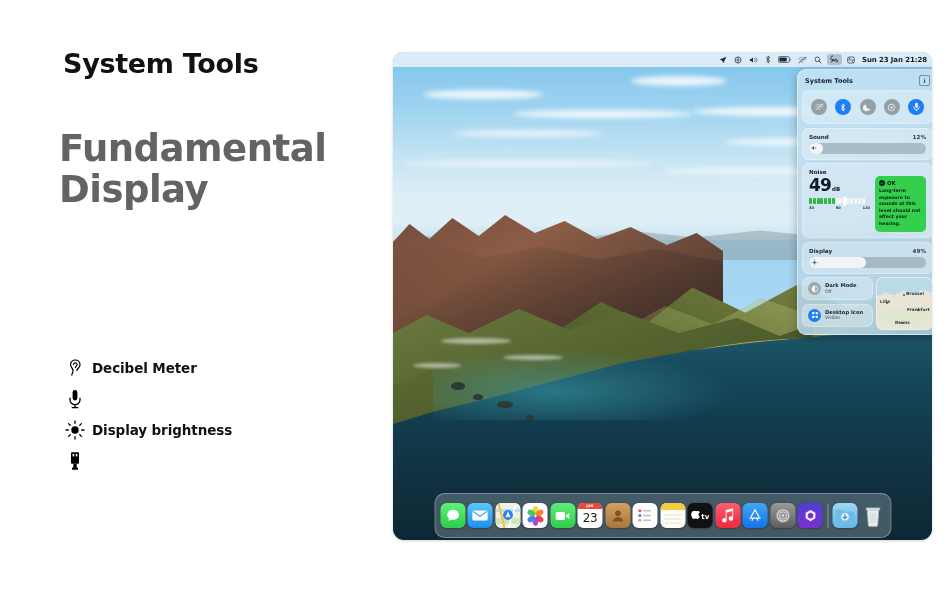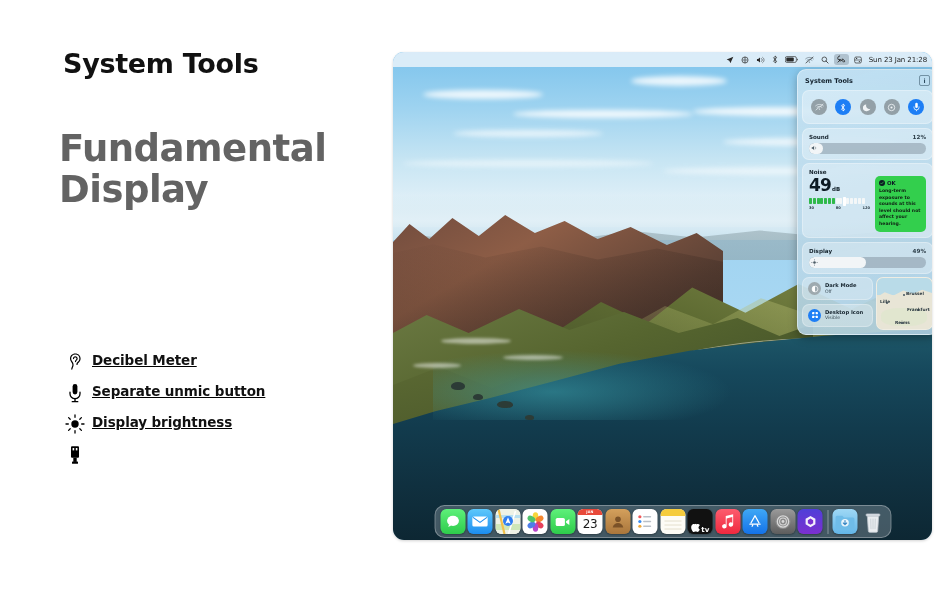--- a/index.html
+++ b/index.html
@@ -8,21 +8,21 @@
     font-family:"DejaVu Sans","Liberation Sans",sans-serif;
     position:relative;
   }
   
   .left-panel{position:absolute;left:0;top:0;width:393px;height:594px;background:#fff;}
   .kicker{position:absolute;left:63px;top:48px;font-size:27px;font-weight:bold;color:#111;letter-spacing:-0.3px;}
   .headline{position:absolute;left:59px;top:128px;width:330px;font-size:37px;font-weight:bold;color:#636363;line-height:1.12;letter-spacing:-0.5px;}
   .subhead{position:absolute;left:59px;top:234px;width:330px;font-size:19.5px;font-weight:bold;color:#111;line-height:1.58;letter-spacing:-0.2px;}
 
   .feature-list{position:absolute;left:58px;top:352px;width:330px;}
-  .feature-row{display:flex;align-items:flex-start;height:31px;margin-bottom:0px;text-decoration:underline;}
+  .feature-row{display:flex;align-items:center;height:31px;margin-bottom:0px;}
   .feature-icon{width:34px;min-width:34px;display:flex;align-items:center;justify-content:center;color:#000;}
   .feature-label{font-size:13.5px;font-weight:bold;color:#111;letter-spacing:-0.1px;}
 
   
   .desktop{
     position:absolute;left:393px;top:52px;width:539px;height:488px;
     border-radius:11px;overflow:hidden;
     background:linear-gradient(#8ecbef,#bfe2f5);
     box-shadow:0 1px 3px rgba(0,0,0,.18);
   }
@@ -82,21 +82,21 @@
   .r4{left:132px;bottom:120px;width:9px;height:5px;}
   
   .road{position:absolute;left:210px;top:288px;width:320px;height:80px;
     border-top:1.6px solid rgba(225,220,205,.55);border-radius:60% 0 0 0;transform:rotate(-3deg);}
 
   
   .menubar{position:absolute;left:0;top:0;right:0;height:15px;background:rgba(226,239,248,.92);
     display:flex;align-items:center;justify-content:flex-end;padding-right:5px;gap:7px;}
   .mb-icon{color:#2a2a2a;display:flex;align-items:center;}
   .mb-icon.active{background:rgba(120,135,150,.42);border-radius:3px;padding:1px 3px;margin:0 -2px;}
-  .mb-clock{font-size:7px;color:#1a1a1a;letter-spacing:-0.1px;white-space:nowrap;font-weight:400;}
+  .mb-clock{font-size:7px;color:#1a1a1a;letter-spacing:-0.1px;white-space:nowrap;font-weight:700;}
 
   
   .panel{
     position:absolute;left:404px;top:17px;width:141px;
     background:linear-gradient(165deg,rgba(196,226,243,.93),rgba(176,208,226,.9));
     border-radius:9px;padding:4px;box-sizing:border-box;
     box-shadow:0 3px 10px rgba(0,0,0,.30);border:.5px solid rgba(255,255,255,.45);
   }
   .panel-head{display:flex;align-items:center;justify-content:space-between;padding:1px 3px 4px 3px;}
   .panel-title{font-size:6.5px;font-weight:bold;color:#13222e;}
@@ -148,21 +148,21 @@
     background:#e7e3d4;border:.5px solid rgba(255,255,255,.35);}
   .map-water{position:absolute;left:0;top:0;right:0;height:17px;background:#b9dbe8;}
   .map-land{position:absolute;left:0;top:10px;right:0;bottom:0;background:#e8e5d6;
     clip-path:polygon(0% 22%,14% 10%,30% 18%,48% 6%,66% 14%,82% 4%,100% 12%,100% 100%,0% 100%);}
   .map-green{position:absolute;left:4px;top:30px;width:46px;height:18px;background:#dfe6cd;border-radius:40%;opacity:.8;}
   .map-label{position:absolute;font-size:4.3px;color:#2d3a42;font-weight:bold;white-space:nowrap;}
   .map-dot{position:absolute;width:1.6px;height:1.6px;border-radius:50%;background:#55636b;}
 
   
   .dock{position:absolute;left:50%;transform:translateX(-50%);bottom:2px;
-    display:flex;align-items:flex-end;gap:2.5px;padding:3px 5px;
+    display:flex;align-items:flex-end;gap:2.5px;padding:9px 5px;
     background:rgba(140,155,165,.42);border-radius:10px;border:.5px solid rgba(255,255,255,.3);}
   .dock-icon{width:25px;height:25px;border-radius:6px;display:flex;align-items:center;justify-content:center;
     position:relative;overflow:hidden;box-shadow:0 .5px 1.5px rgba(0,0,0,.25);}
   .dock-sep{width:1px;height:24px;background:rgba(255,255,255,.38);margin:0 2px;}
   .cal-top{position:absolute;left:0;top:0;right:0;height:6px;background:#e8493a;color:#fff;font-size:3.4px;
     display:flex;align-items:center;justify-content:center;font-weight:bold;letter-spacing:.2px;}
   .cal-day{color:#1a1a1a;font-size:12px;font-weight:500;margin-top:5px;letter-spacing:-.5px;}
 </style>
 </head>
 <body>
@@ -187,21 +187,20 @@
 
     <div class="feature-row">
       <span class="feature-icon">
         <svg width="14" height="20" viewBox="0 0 14 20">
             <rect x="4.6" y="1" width="4.8" height="10.5" rx="2.4" fill="#000"></rect>
             <path d="M2 9.2v1.6c0 2.7 2.2 4.9 5 4.9s5-2.2 5-4.9V9.2" stroke="#000" stroke-width="1.3" fill="none" stroke-linecap="round"></path>
             <rect x="6.3" y="15.5" width="1.4" height="3.3" fill="#000"></rect>
             <rect x="3.6" y="18" width="6.8" height="1.3" rx=".6" fill="#000"></rect>
           </svg>
       </span>
-      <span class="feature-label">Separate unmic button</span>
     </div>
 
     <div class="feature-row">
       <span class="feature-icon">
         <svg width="20" height="20" viewBox="0 0 20 20">
             <circle cx="10" cy="10" r="3.7" fill="#000"></circle>
             <g stroke="#000" stroke-width="1.3" stroke-linecap="round">
               <line x1="10" y1="1" x2="10" y2="3.3"></line>
               <line x1="10" y1="16.7" x2="10" y2="19"></line>
               <line x1="1" y1="10" x2="3.3" y2="10"></line>
@@ -574,21 +573,21 @@
       <span style="position:absolute;left:0;top:0;right:0;height:7px;background:#f5cc3e;"></span>
       <svg width="25" height="25" viewBox="0 0 25 25" style="position:absolute;">
           <g stroke="#ddd8c4" stroke-width=".8">
             <line x1="4" y1="12" x2="21" y2="12"></line>
             <line x1="4" y1="16" x2="21" y2="16"></line>
             <line x1="4" y1="20" x2="21" y2="20"></line>
           </g>
         </svg>
     </span>
 
-    <span class="dock-icon" style="background:#111;align-items:flex-end;">
+    <span class="dock-icon" style="background:#111;">
       <svg width="20" height="11" viewBox="0 0 24 12">
           <path d="M6.1 1.6c.5-.6.8-1.4.7-2.2-.7 0-1.6.5-2.1 1.1-.5.5-.9 1.4-.7 2.2.8.1 1.6-.4 2.1-1.1z" fill="#fff" transform="translate(0,1)"></path>
           <path d="M9.2 7.7c0-2 1.6-3 1.7-3-1-1.4-2.4-1.6-2.9-1.6-1.3-.1-2.5.7-3.1.7s-1.6-.7-2.6-.7C1 3.1-.2 3.9-.8 5.3c-1.3 2.2-.3 5.5.9 7.3.6.9 1.3 1.8 2.3 1.8s1.3-.6 2.5-.6 1.5.6 2.6.6 1.7-.9 2.3-1.7c.7-1 1-2 1-2.1-.1 0-2-.8-2-3z" fill="#fff" transform="translate(2,-2) scale(.85)"></path>
           <text x="13" y="9.8" font-family="DejaVu Sans, sans-serif" font-size="8.5" font-weight="bold" fill="#fff">tv</text>
         </svg>
     </span>
 
     <span class="dock-icon" style="background:linear-gradient(#fc5c6e,#f0293f);">
       <svg width="15" height="17" viewBox="0 0 16 18">
           <path d="M13.5 1.2L5.6 3v9.3a2.4 2.4 0 10.9 1.9V5.7l6.1-1.4v6a2.4 2.4 0 10.9 1.9z" fill="#fff"></path>

